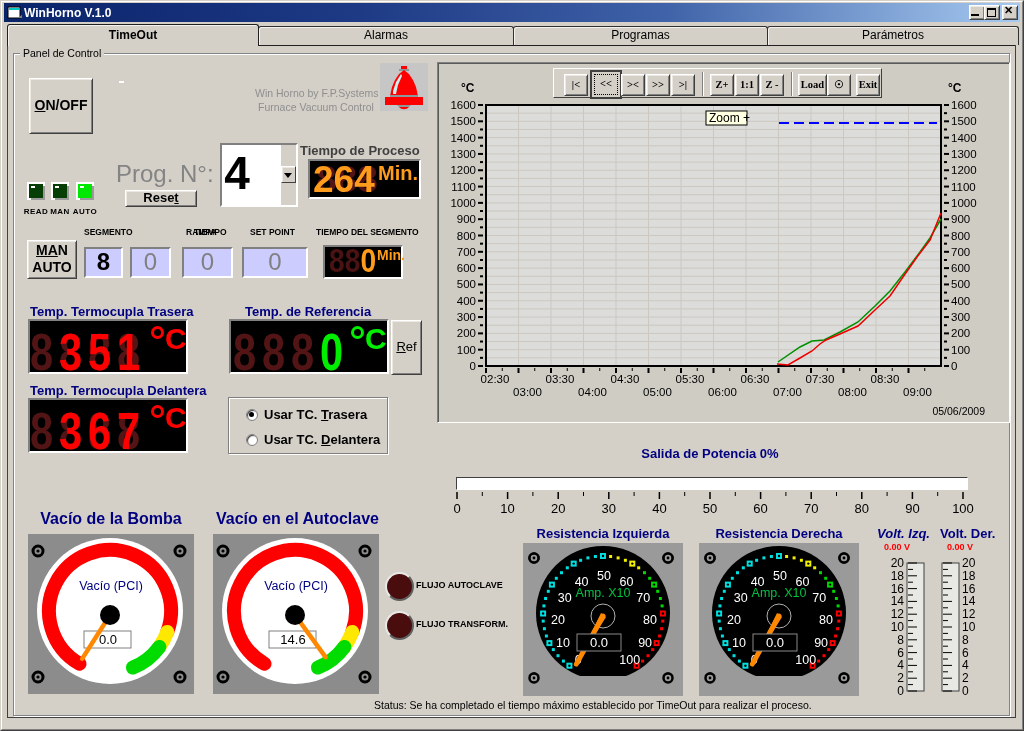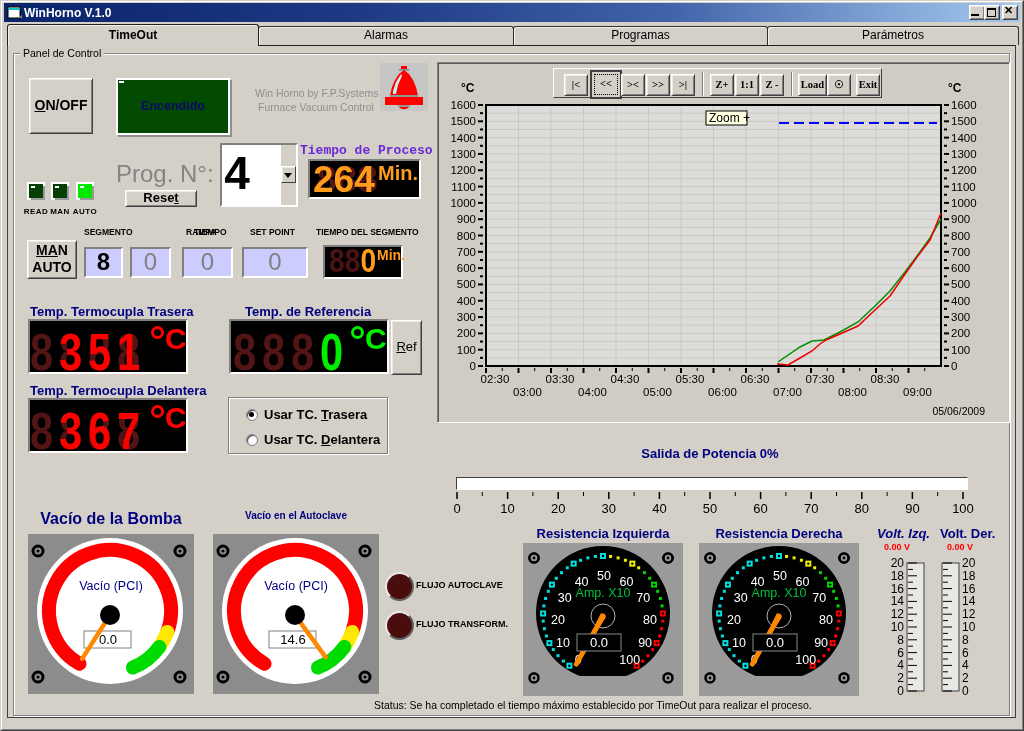--- a/index.html
+++ b/index.html
@@ -27,42 +27,41 @@
 <div class="abs" style="left:1004px;top:4px;font-size:11px;font-weight:bold;">✕</div>
 <div class="abs" style="left:7px;top:44px;width:1007px;height:673px;background:#d4d0c8;border:1px solid #404040;border-top:none;"></div>
 <div class="abs" style="left:7px;top:44px;width:1008px;height:2px;background:#202020;"></div>
 <div class="abs" style="left:7px;top:24px;width:250px;height:21px;background:#d4d0c8;border:1px solid #202020;border-bottom:none;border-radius:3px 3px 0 0;box-shadow:inset 1px 1px 0 #f4f2ee;text-align:center;font-weight:bold;font-size:12px;line-height:20px;z-index:5;">TimeOut</div>
 <div class="abs" style="left:513px;top:26px;width:253px;height:18px;background:#d4d0c8;border:1px solid #303030;border-bottom:none;border-radius:3px 3px 0 0;box-shadow:inset 1px 1px 0 #f4f2ee;text-align:center;font-size:12px;line-height:17px;">Programas</div>
 <div class="abs" style="left:258px;top:26px;width:254px;height:18px;background:#d4d0c8;border:1px solid #303030;border-bottom:none;border-radius:3px 3px 0 0;box-shadow:inset 1px 1px 0 #f4f2ee;text-align:center;font-size:12px;line-height:17px;">Alarmas</div>
 <div class="abs" style="left:767px;top:26px;width:250px;height:18px;background:#d4d0c8;border:1px solid #303030;border-bottom:none;border-radius:3px 3px 0 0;box-shadow:inset 1px 1px 0 #f4f2ee;text-align:center;font-size:12px;line-height:17px;">Parámetros</div>
 <div class="abs" style="left:13px;top:53px;width:995px;height:661px;border:1px solid #808486;box-shadow:1px 1px 0 #fff, inset 1px 1px 0 #fff;"></div>
 <div class="abs" style="left:20px;top:47px;background:#d4d0c8;padding:0 3px;font-size:10.5px;">Panel de Control</div>
 <div class="abs raised" style="left:29px;top:78px;width:62px;height:54px;text-align:center;line-height:52px;font-weight:bold;font-size:14px;"><span style="text-decoration:underline">O</span>N/OFF</div>
-<div class="abs" style="left:116px;top:78px;width:110px;height:53px;background:#034a03;border:2px solid #fff;box-shadow:2px 2px 0 #909090;text-align:center;line-height:52px;color:#0a0a66;font-weight:bold;font-size:12.5px;">Encendido</div>
 <div class="abs" style="left:119px;top:81px;width:5px;height:2px;background:#fff;"></div>
 <div class="abs" style="left:255px;top:86px;width:122px;text-align:center;color:#8f8f8f;font-size:10.5px;line-height:14px;white-space:nowrap;">Win Horno by F.P.Systems<br>Furnace Vacuum Control</div>
 <svg class="abs" style="left:380px;top:63px" width="48" height="48">
 <rect x="0" y="0" width="48" height="48" fill="#c6c6c6"></rect>
 <rect x="21" y="3" width="6" height="4" fill="#ff0000"></rect>
 <rect x="19" y="6" width="10" height="2" fill="#8a9a9a"></rect>
 <path d="M24 7 L19 11 L15 17 L12 24 L10 33 L38 33 L36 24 L33 17 L29 11 Z" fill="#ff0000"></path>
 <path d="M21 11 L16 19 L13 28 L13 31 L16 31 L18 22 L22 13 Z" fill="#cceeee"></path>
 <rect x="10" y="32" width="28" height="2" fill="#8a9a9a"></rect>
 <rect x="5" y="34" width="38" height="8" fill="#ff0000"></rect>
 <path d="M17 42 A8 6 0 0 0 31 42 Z" fill="#8a9a9a"></path>
 <path d="M19 44 A6 5 0 0 0 29 44 Z" fill="#ff0000"></path>
 </svg>
 <div class="abs" style="left:116px;top:160px;color:#848484;font-size:24px;">Prog. N°:</div>
 <div class="abs" style="left:220px;top:143px;width:74px;height:60px;background:#fff;border:2px solid;border-color:#808080 #fff #fff #808080;"></div>
 <div class="abs" style="left:222px;top:148px;width:30px;font-size:46px;font-weight:bold;text-align:center;line-height:50px;">4</div>
 <div class="abs" style="left:281px;top:145px;width:15px;height:60px;background:#d4d0c8;"></div>
 <div class="abs" style="left:281px;top:166px;width:13px;height:15px;background:#d4d0c8;border:1px solid;border-color:#fff #404040 #404040 #fff;box-shadow:inset 1px 1px 0 #ece9e2;"></div>
 <div class="abs" style="left:284px;top:173px;width:0px;height:0px;border:4px solid transparent;border-top:5px solid #000;"></div>
 <div class="abs raised" style="left:125px;top:190px;width:70px;height:15px;text-align:center;line-height:14px;font-weight:bold;font-size:13px;">Rese<span style="text-decoration:underline">t</span></div>
-<div class="abs" style="left:300px;top:143px;width:125px;text-align:center;font-size:13px;color:#6d28d9;font-weight:bold;white-space:nowrap;font-family:Liberation Mono, monospace;">Tiempo de Proceso</div>
+<div class="abs" style="left:300px;top:143px;width:125px;font-size:13px;color:#404040;font-weight:bold;white-space:nowrap;">Tiempo de Proceso</div>
 <div class="abs" style="left:308px;top:159px;width:109px;height:36px;background:#000;border:2px solid;border-color:#808080 #fff #fff #808080;"></div>
 <div class="abs" style="left:316px;top:163px;color:#521414;font-size:37px;font-weight:bold;line-height:34px;">888</div>
 <div class="abs" style="left:313px;top:163px;color:#ff9c1c;font-size:37px;font-weight:bold;line-height:34px;">264</div>
 <div class="abs" style="left:378px;top:162px;color:#ff9c1c;font-size:20px;font-weight:bold;">Min.</div>
 <div class="abs" style="left:27px;top:182px;width:18px;height:18px;background:#fff;"></div>
 <div class="abs" style="left:29px;top:184px;width:14px;height:14px;background:#063f06;box-shadow:2px 2px 0 #9a9a9a;"></div>
 <div class="abs" style="left:31px;top:186px;width:4px;height:2px;background:#fff;"></div>
 <div class="abs" style="left:20px;top:207px;width:32px;text-align:center;font-size:8px;font-weight:bold;letter-spacing:0.5px;">READ</div>
 <div class="abs" style="left:51px;top:182px;width:18px;height:18px;background:#fff;"></div>
 <div class="abs" style="left:53px;top:184px;width:14px;height:14px;background:#063f06;box-shadow:2px 2px 0 #9a9a9a;"></div>
@@ -385,21 +384,21 @@
       <circle cx="82" cy="77" r="73" fill="#fff"></circle>
       <path d="M51.5 129.8 A61 61 0 1 1 139.3 97.9" fill="none" stroke="#ff0000" stroke-width="14" stroke-linecap="round"></path>
       <path d="M139.3 97.9 A61 61 0 0 1 131.4 112.9" fill="none" stroke="#ffe800" stroke-width="14" stroke-linecap="round"></path>
       <path d="M131.4 112.9 A61 61 0 0 1 104.9 133.6" fill="none" stroke="#00dc00" stroke-width="14" stroke-linecap="round"></path>
       <rect x="56" y="97" width="47" height="17" fill="#fff" stroke="#808080"></rect>
       <text x="80" y="110" font-size="13" text-anchor="middle" fill="#000">0.0</text>
       <line x1="82" y1="81" x2="54.1" y2="124.9" stroke="#ff8800" stroke-width="4.5" stroke-linecap="round"></line>
       <circle cx="82" cy="81" r="10" fill="#000"></circle>
     </svg>
 <div class="abs" style="left:66px;top:579px;width:90px;text-align:center;font-size:12.5px;color:#000080;">Vacío (PCI)</div>
-<div class="abs" style="left:213px;top:510px;width:166px;text-align:center;font-size:10px;color:#000080;font-weight:bold;">Vacío en el Autoclave</div>
+<div class="abs" style="left:213px;top:510px;width:166px;text-align:right;font-size:16px;color:#000080;font-weight:bold;">Vacío en el Autoclave</div>
 <svg class="abs" style="left:213px;top:534px" width="166" height="160">
       <rect x="0" y="0" width="166" height="160" fill="#8c8c8c"></rect>
       <circle cx="10" cy="17" r="5" fill="#8c8c8c" stroke="#000" stroke-width="3"></circle>
       <circle cx="10" cy="17" r="1.6" fill="#000"></circle>
       <circle cx="152" cy="17" r="5" fill="#8c8c8c" stroke="#000" stroke-width="3"></circle>
       <circle cx="152" cy="17" r="1.6" fill="#000"></circle>
       <circle cx="10" cy="143" r="5" fill="#8c8c8c" stroke="#000" stroke-width="3"></circle>
       <circle cx="10" cy="143" r="1.6" fill="#000"></circle>
       <circle cx="152" cy="143" r="5" fill="#8c8c8c" stroke="#000" stroke-width="3"></circle>
       <circle cx="152" cy="143" r="1.6" fill="#000"></circle>

